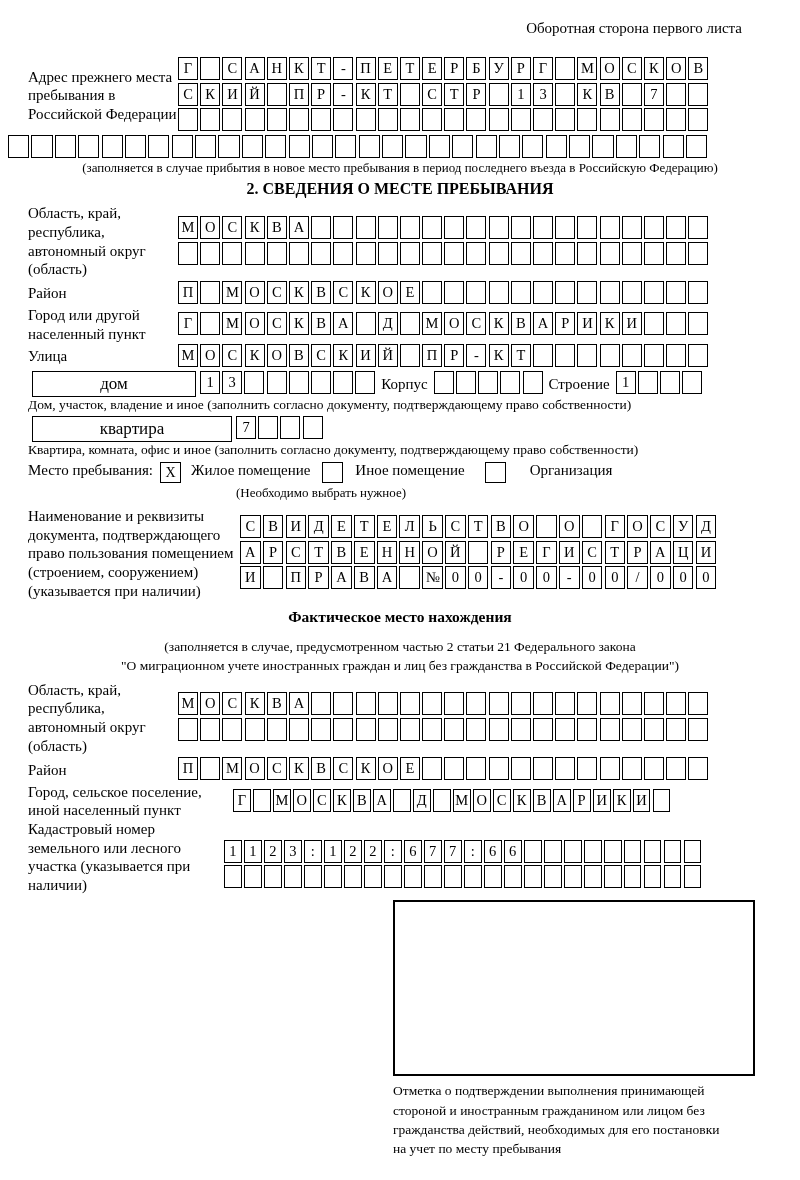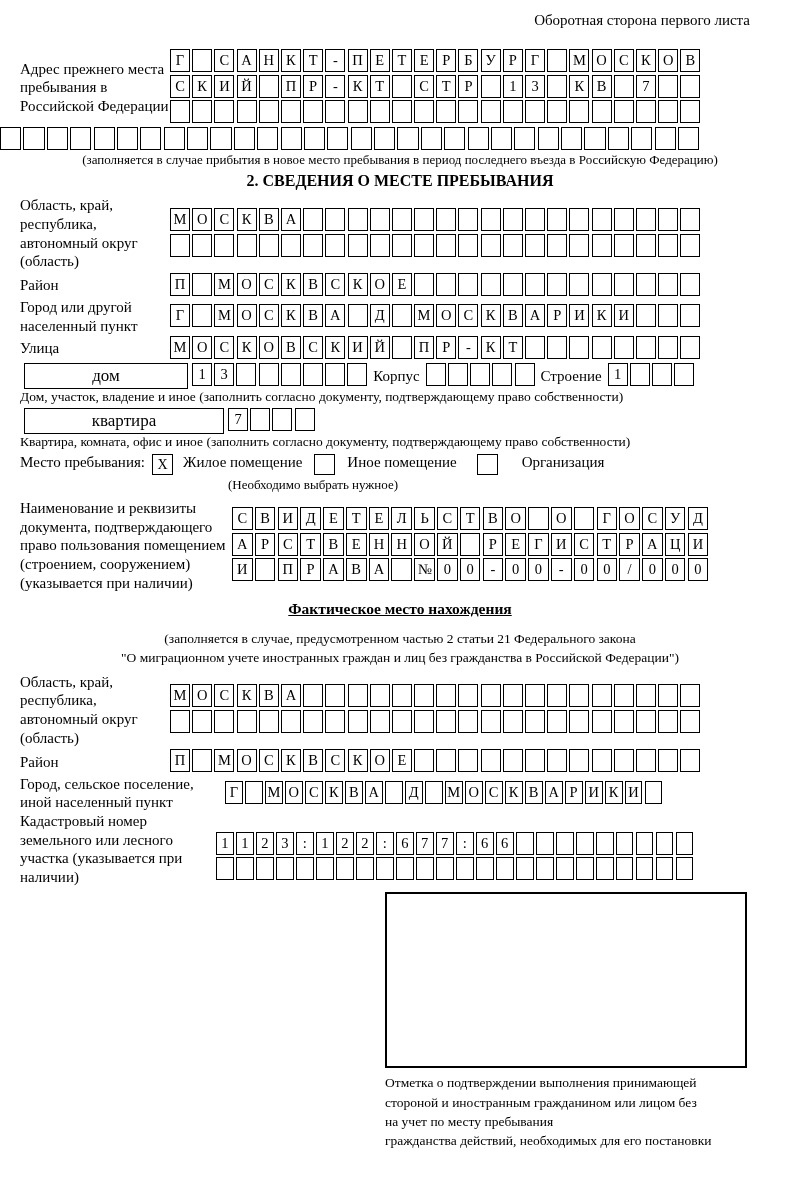--- a/index.html
+++ b/index.html
@@ -1,20 +1,20 @@
 <!DOCTYPE html>
 <html><head>
 <meta charset="utf-8">
 <style>
   * { margin:0; padding:0; box-sizing:border-box; }
   html,body { background:#fff; }
   .page {
     width:800px; height:1180px; background:#fff; color:#000;
     font-family:"Liberation Serif","DejaVu Serif",serif;
-    position:relative; overflow:hidden;
+    padding:8px; position:relative; overflow:hidden;
   }
   .header-note { text-align:right; font-size:15px; margin:12px 50px 20px 0; }
 
   .frow { display:flex; align-items:center; }
   .frow.vcenter { align-items:center; }
   .rowlabel { width:150px; margin-left:20px; font-size:15px; line-height:1.24; flex-shrink:0; }
   .rowlabel.wide { width:205px; }
   .rowlabel.kad { width:196px; }
   .rowlabel.doc { width:212px; }
 
@@ -26,21 +26,21 @@
     font-size:14.5px; flex-shrink:0;
   }
   .cellrow.compact .cell { width:17.8px; }
   .cellrow.doccells .cell { width:20.6px; }
   .fullrow .cell { width:21.2px; }
   .fullrow { margin-top:1px; }
 
   .caption-center { text-align:center; font-size:13px; margin:2px 0 4px; }
   .caption-left { font-size:13.5px; margin:0 0 3px 20px; }
   .sec-title { text-align:center; font-weight:bold; font-size:16px; margin:3px 0 6px; }
-  .fact-title { text-align:center; font-weight:bold; font-size:15.5px; margin:8px 0 12px;text-decoration:underline; }
+  .fact-title { text-align:center; font-weight:bold; font-size:15.5px; margin:8px 0 12px; }
   .fact-cap { text-align:center; font-size:13.5px; line-height:1.4; }
   .fact-cap2 { margin-bottom:5px; }
 
   .widebox {
     border:1.8px solid #000; height:26px; display:flex; align-items:center;
     justify-content:center; font-size:17px; background:#fff; flex-shrink:0;
   }
   .dom-box { width:164px; margin-left:24px; margin-right:4px; }
   .kv-box { width:200px; margin-left:24px; margin-right:4px; }
   .inline-lbl { font-size:15px; margin:0 6px; white-space:nowrap; align-self:center; }
@@ -638,18 +638,18 @@
           <span class="cell"></span>
         </div>
     </div>
   </div>
 
   <div class="stamp-wrap">
     <div class="stamp-box"></div>
     <div class="stamp-caption">
       <div>Отметка о подтверждении выполнения принимающей</div>
       <div>стороной и иностранным гражданином или лицом без</div>
+      <div>гражданства действий, необходимых для его постановки</div>
       <div>на учет по месту пребывания</div>
-      <div>гражданства действий, необходимых для его постановки</div>
     </div>
   </div>
 
 </div>
 
 </body></html>

